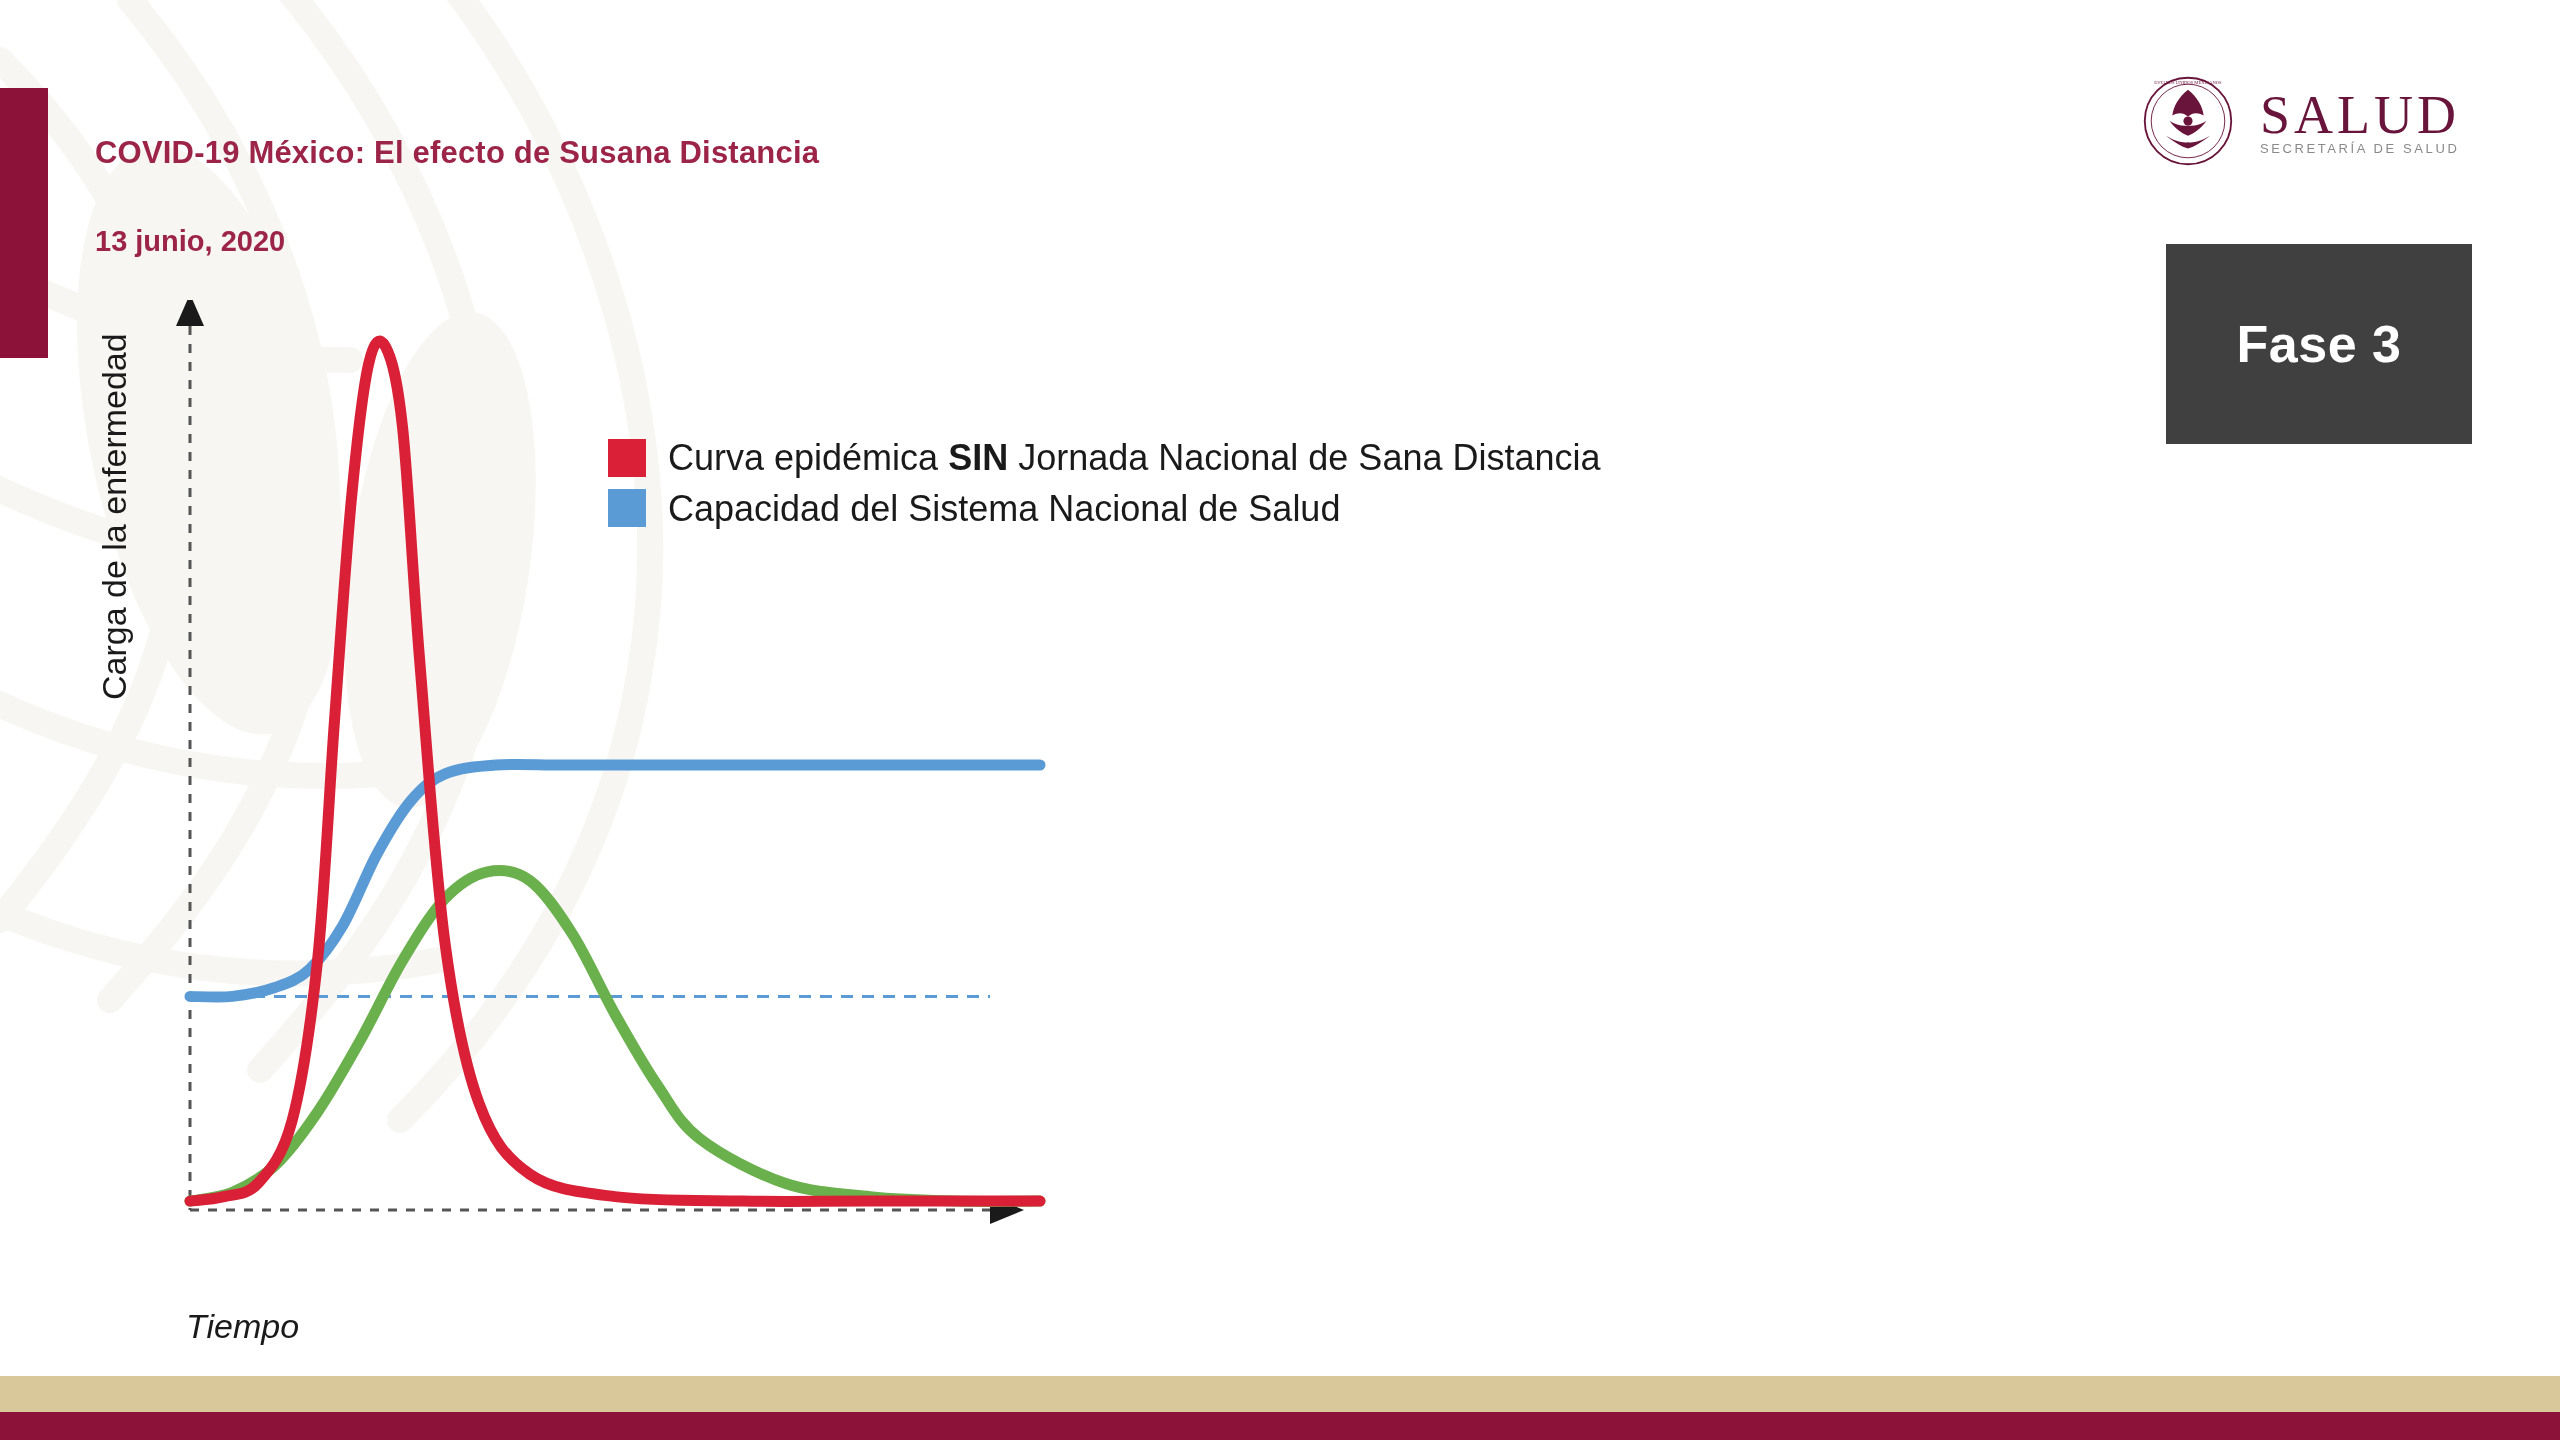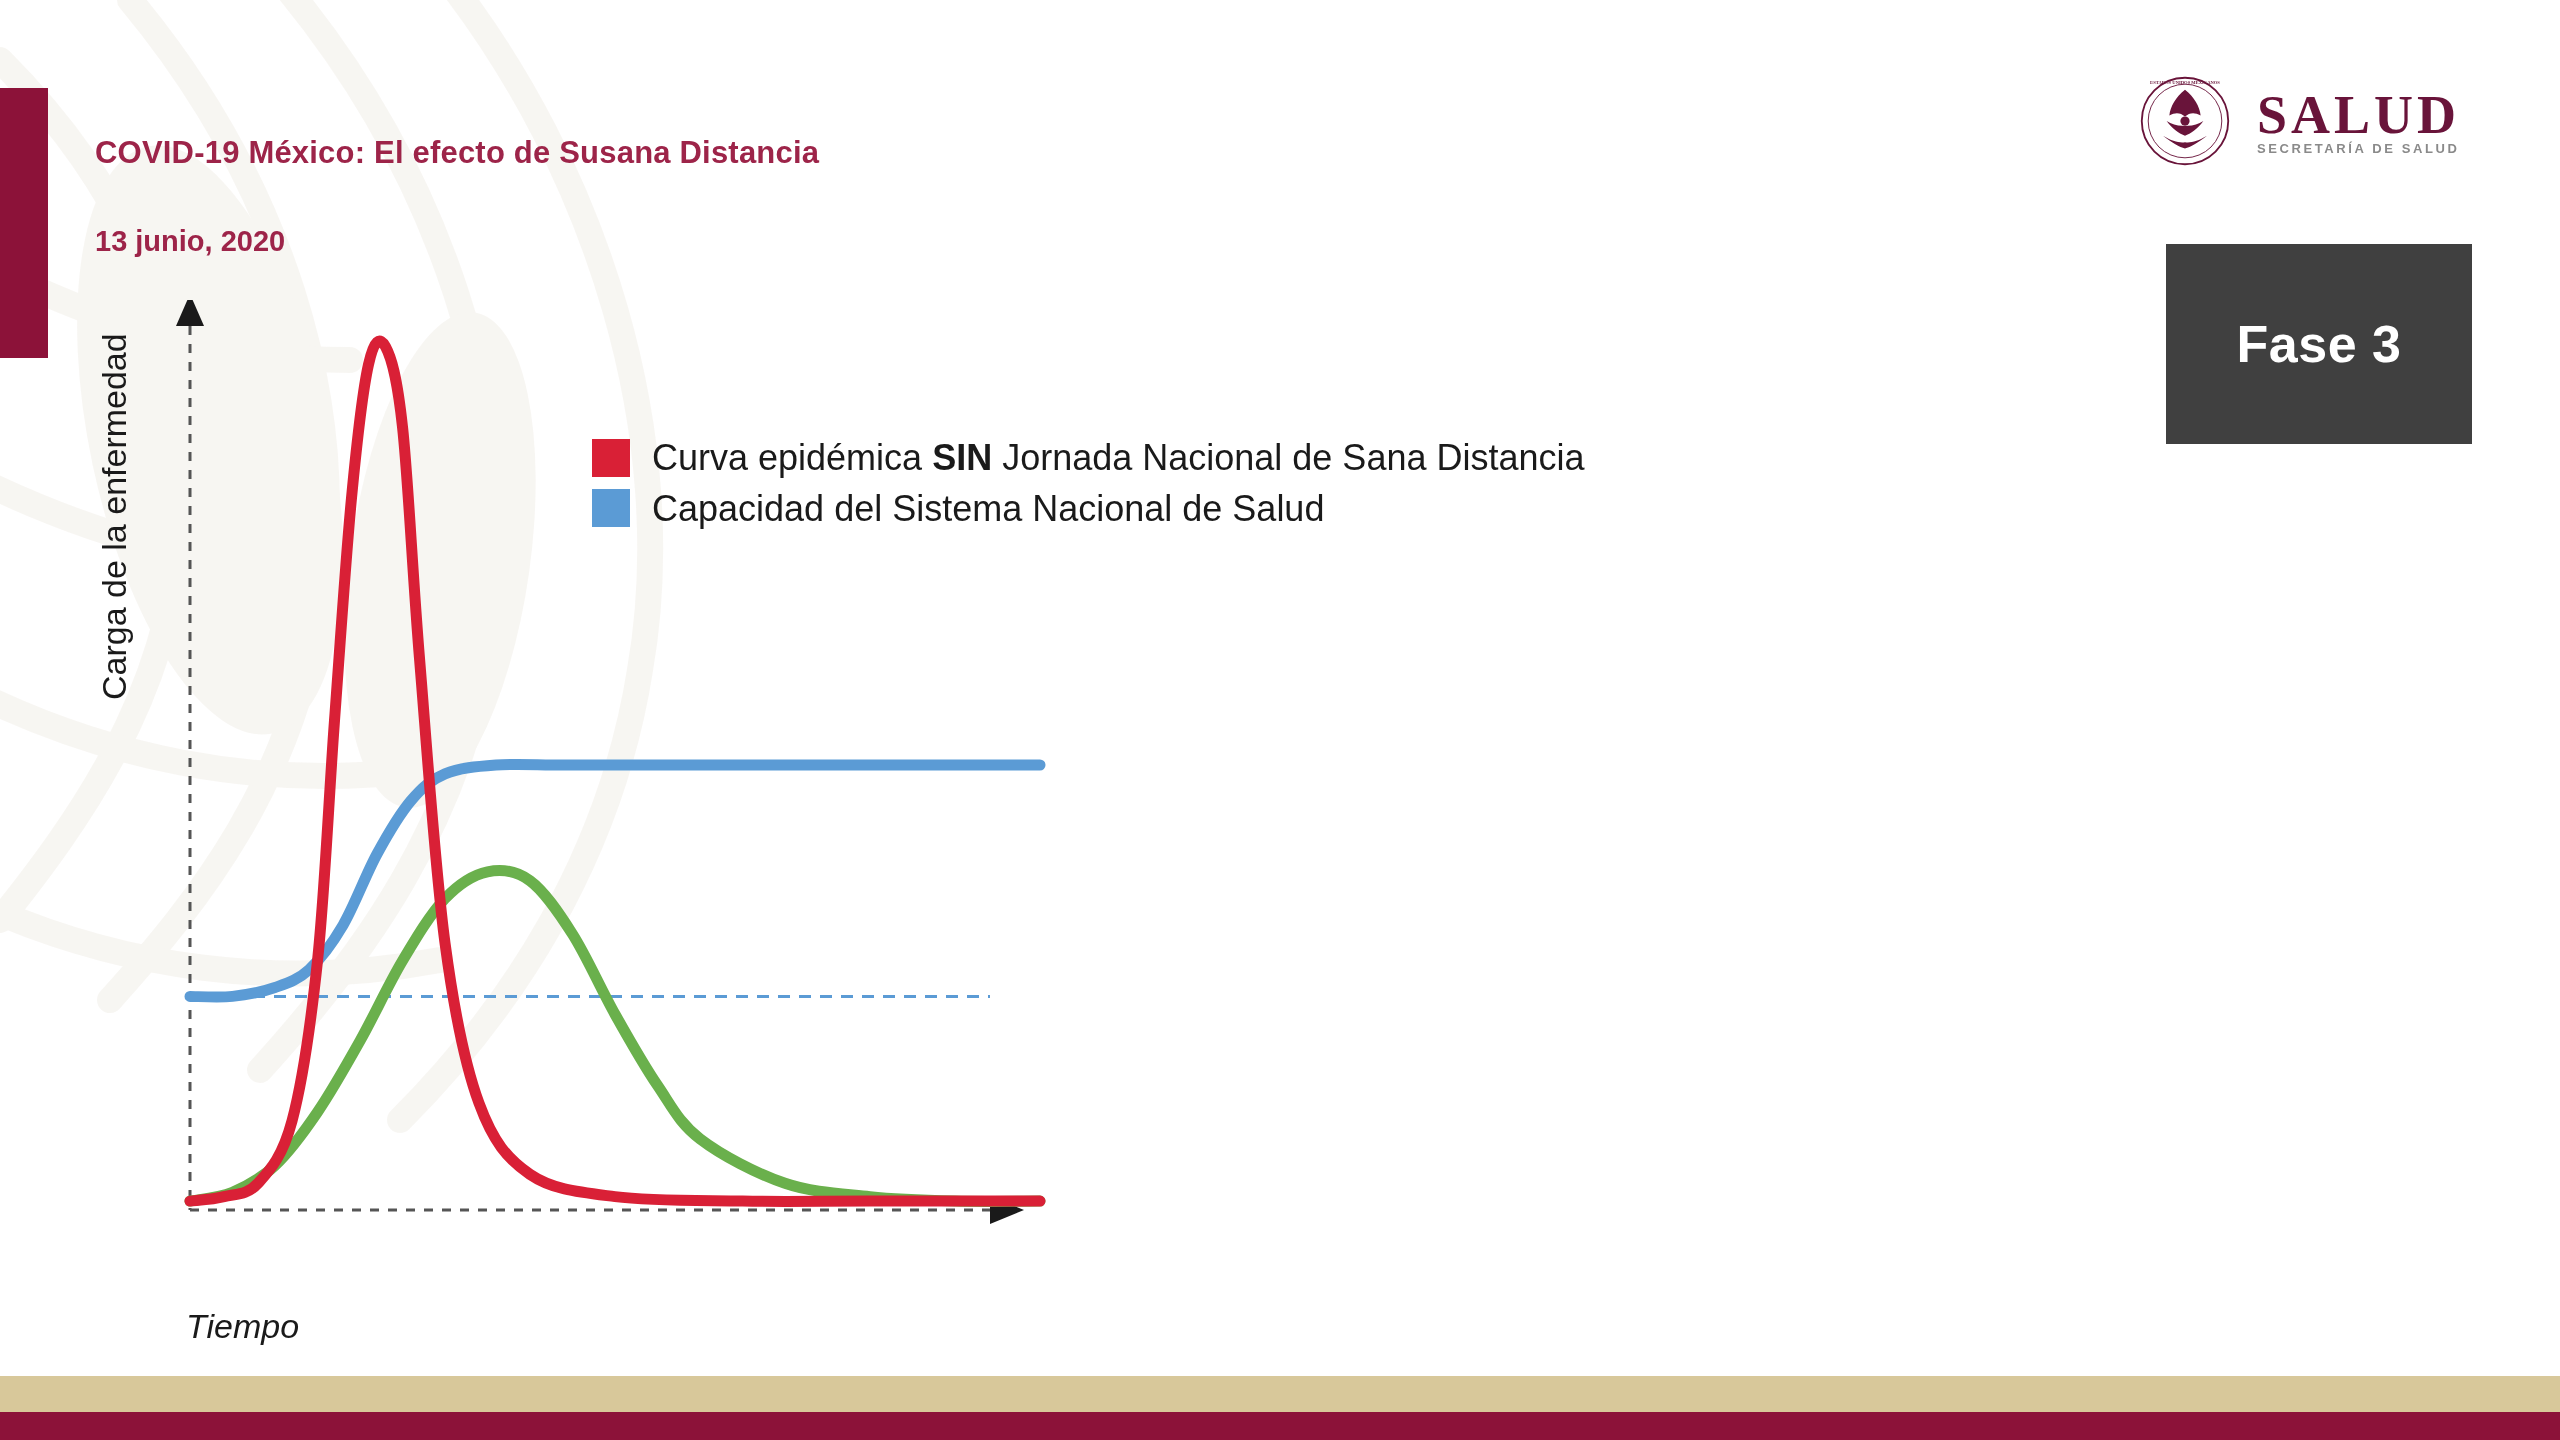--- a/index.html
+++ b/index.html
@@ -74,21 +74,20 @@
   }
 
   
   .logo {
     position: absolute;
     right: 100px;
     top: 75px;
     display: flex;
     align-items: center;
     gap: 26px;
-    font-weight: bold;
   }
   .logo-seal {
     width: 92px;
     height: 92px;
   }
   .logo-text {
     display: flex;
     flex-direction: column;
     align-items: flex-start;
     line-height: 1;
@@ -130,20 +129,21 @@
     left: 592px;
     top: 438px;
     display: flex;
     flex-direction: column;
     gap: 11px;
   }
   .legend-row {
     display: flex;
     align-items: center;
     gap: 22px;
+    margin-left: 16px;
   }
   .legend-swatch {
     width: 38px;
     height: 38px;
     flex: none;
   }
   .legend-label {
     font-size: 36px;
     color: #1a1a1a;
     white-space: nowrap;

